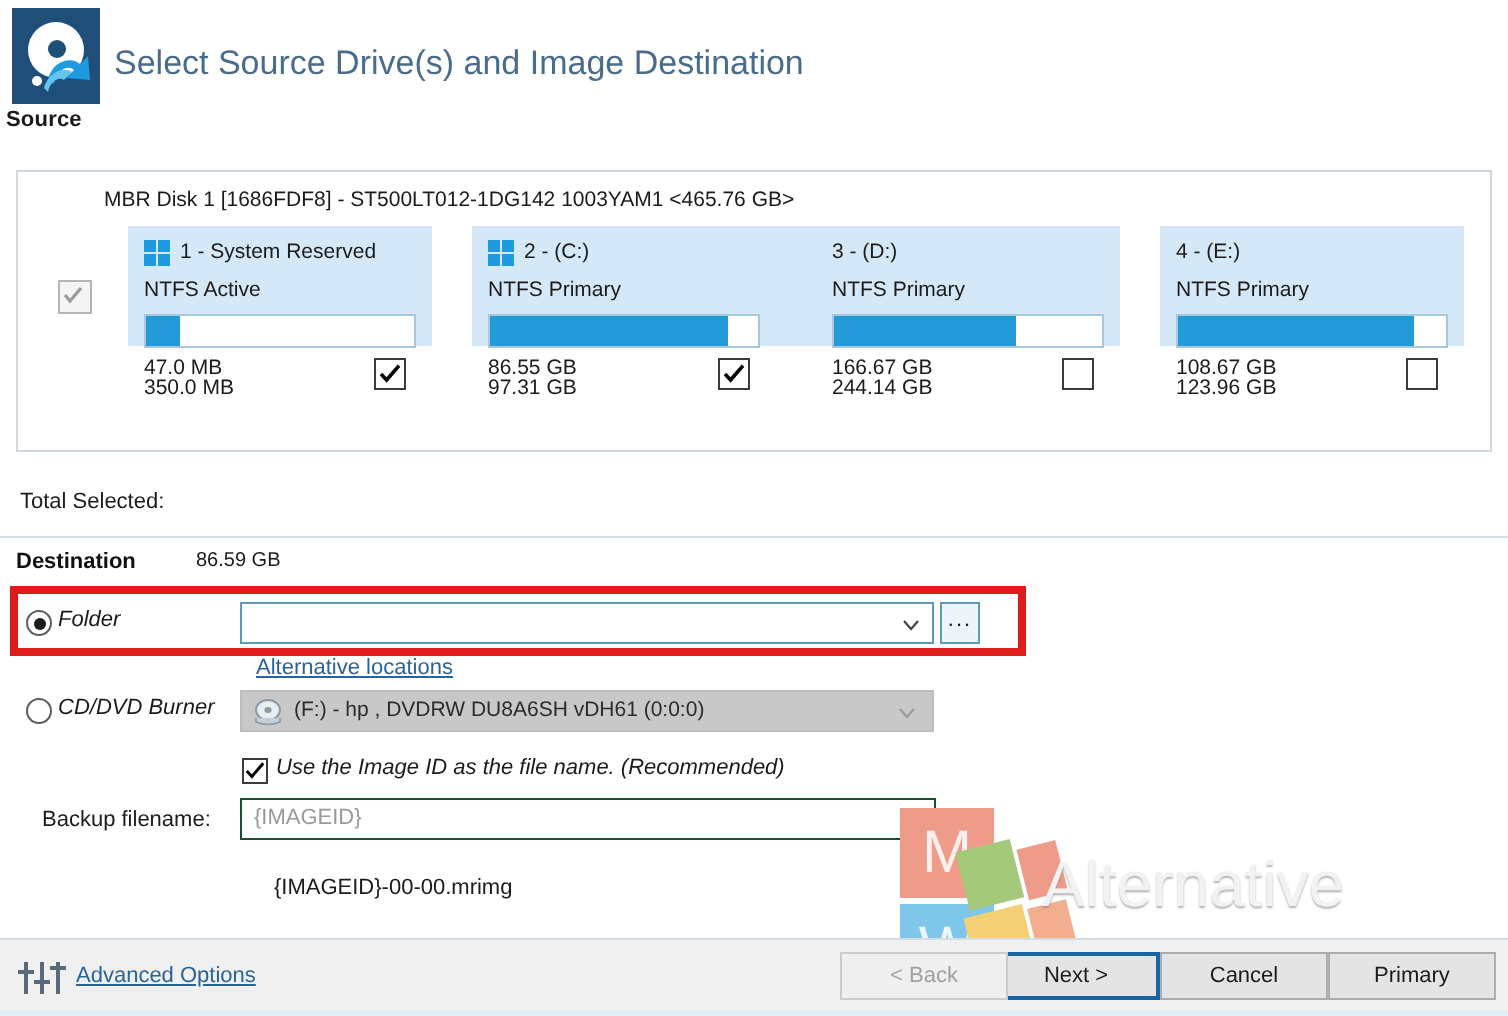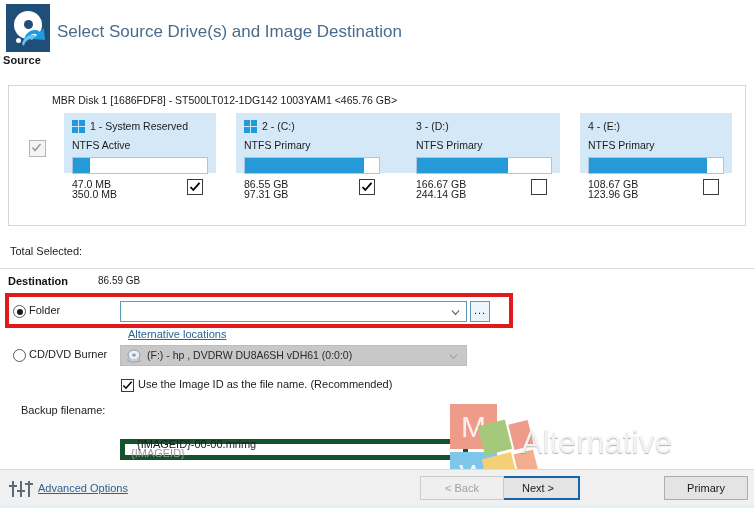--- a/index.html
+++ b/index.html
@@ -62,21 +62,21 @@
   .rule{position:absolute;left:0;top:268px;width:754px;height:1px;background:#d4dde4;}
 
   
   .dest-heading{position:absolute;left:8px;top:275px;font-size:11px;font-weight:bold;color:#111;}
   .redbox{position:absolute;left:5px;top:293px;width:508px;height:35px;
     border:4px solid #e01b1b;box-sizing:border-box;background:transparent;}
 
   .radio{position:absolute;width:13px;height:13px;border-radius:50%;
     border:1px solid #5c5c5c;background:#ffffff;box-sizing:border-box;}
   .radio .in{position:absolute;left:2.5px;top:2.5px;width:6px;height:6px;border-radius:50%;background:#1b1b1b;}
-  .lbl{position:absolute;font-size:11px;color:#1b1b1b;white-space:nowrap;}
+  .lbl{position:absolute;font-size:11px;color:#1b1b1b;white-space:nowrap;font-style:italic;}
 
   #folder-radio{left:13px;top:305px;}
   #folder-label{left:29px;top:304px;}
   .folder-input{position:absolute;left:120px;top:301px;width:347px;height:21px;
     border:1px solid #5b9bb5;background:#ffffff;box-sizing:border-box;}
   .folder-input .val{position:absolute;left:5px;top:3px;font-size:11px;color:#1b1b1b;}
   .caret{position:absolute;right:6px;top:6px;width:9px;height:9px;}
   .browse-btn{position:absolute;left:470px;top:301px;width:20px;height:21px;
     border:1px solid #5b9bb5;background:#eef5fa;box-sizing:border-box;
     font-size:11px;color:#1b1b1b;text-align:center;line-height:17px;letter-spacing:1px;}
@@ -92,21 +92,21 @@
   .cd-icon{position:absolute;left:5px;top:3px;width:17px;height:15px;}
   .cd-caret{position:absolute;right:8px;top:7px;width:9px;height:7px;}
 
   .chk{position:absolute;width:13px;height:13px;border:1px solid #3b3b3b;
     background:#ffffff;box-sizing:border-box;}
   #imageid-chk{left:121px;top:379px;}
   #imageid-label{left:138px;top:378px;}
 
   .bf-label{position:absolute;left:21px;top:404px;font-size:11px;}
   .bf-input{position:absolute;left:120px;top:399px;width:348px;height:21px;
-    border:5px solid #14532d;background:#ffffff;box-sizing:border-box;margin-top:40px;}
+    border:1px solid #14532d;background:#ffffff;box-sizing:border-box;}
   .bf-input .ph{position:absolute;left:6px;top:3px;font-size:11px;color:#999999;}
   .bf-preview{position:absolute;left:137px;top:438px;font-size:11px;color:#1b1b1b;}
 
   
   .footer{position:absolute;left:0;top:469px;width:754px;height:39px;
     background:#f0f0f0;border-top:1px solid #d4dde4;}
   .footer .bluebar{position:absolute;left:0;bottom:0;width:754px;height:4px;background:#dff0f7;}
   .adv-icon{position:absolute;left:8px;top:8px;width:26px;height:22px;}
   .adv-link{position:absolute;left:38px;top:12px;font-size:11px;color:#2a6496;text-decoration:underline;}
 
@@ -314,16 +314,17 @@
     <line x1="13" y1="3" x2="13" y2="19" stroke="#5a6a78" stroke-width="2"></line>
     <line x1="21" y1="3" x2="21" y2="19" stroke="#5a6a78" stroke-width="2"></line>
     <line x1="1" y1="8" x2="9" y2="8" stroke="#5a6a78" stroke-width="2"></line>
     <line x1="9" y1="13" x2="17" y2="13" stroke="#5a6a78" stroke-width="2"></line>
     <line x1="17" y1="6" x2="25" y2="6" stroke="#5a6a78" stroke-width="2"></line>
   </svg>
   <div class="adv-link">Advanced Options</div>
 
   <div class="btn focus" id="next-btn">Next &gt;</div>
   <div class="btn disabled" id="back-btn">&lt; Back</div>
+  <div class="btn" id="cancel-btn">Cancel</div>
   <div class="btn" id="finish-btn">Primary</div>
 
   <div class="bluebar"></div>
 </div>
 
 </body></html>

